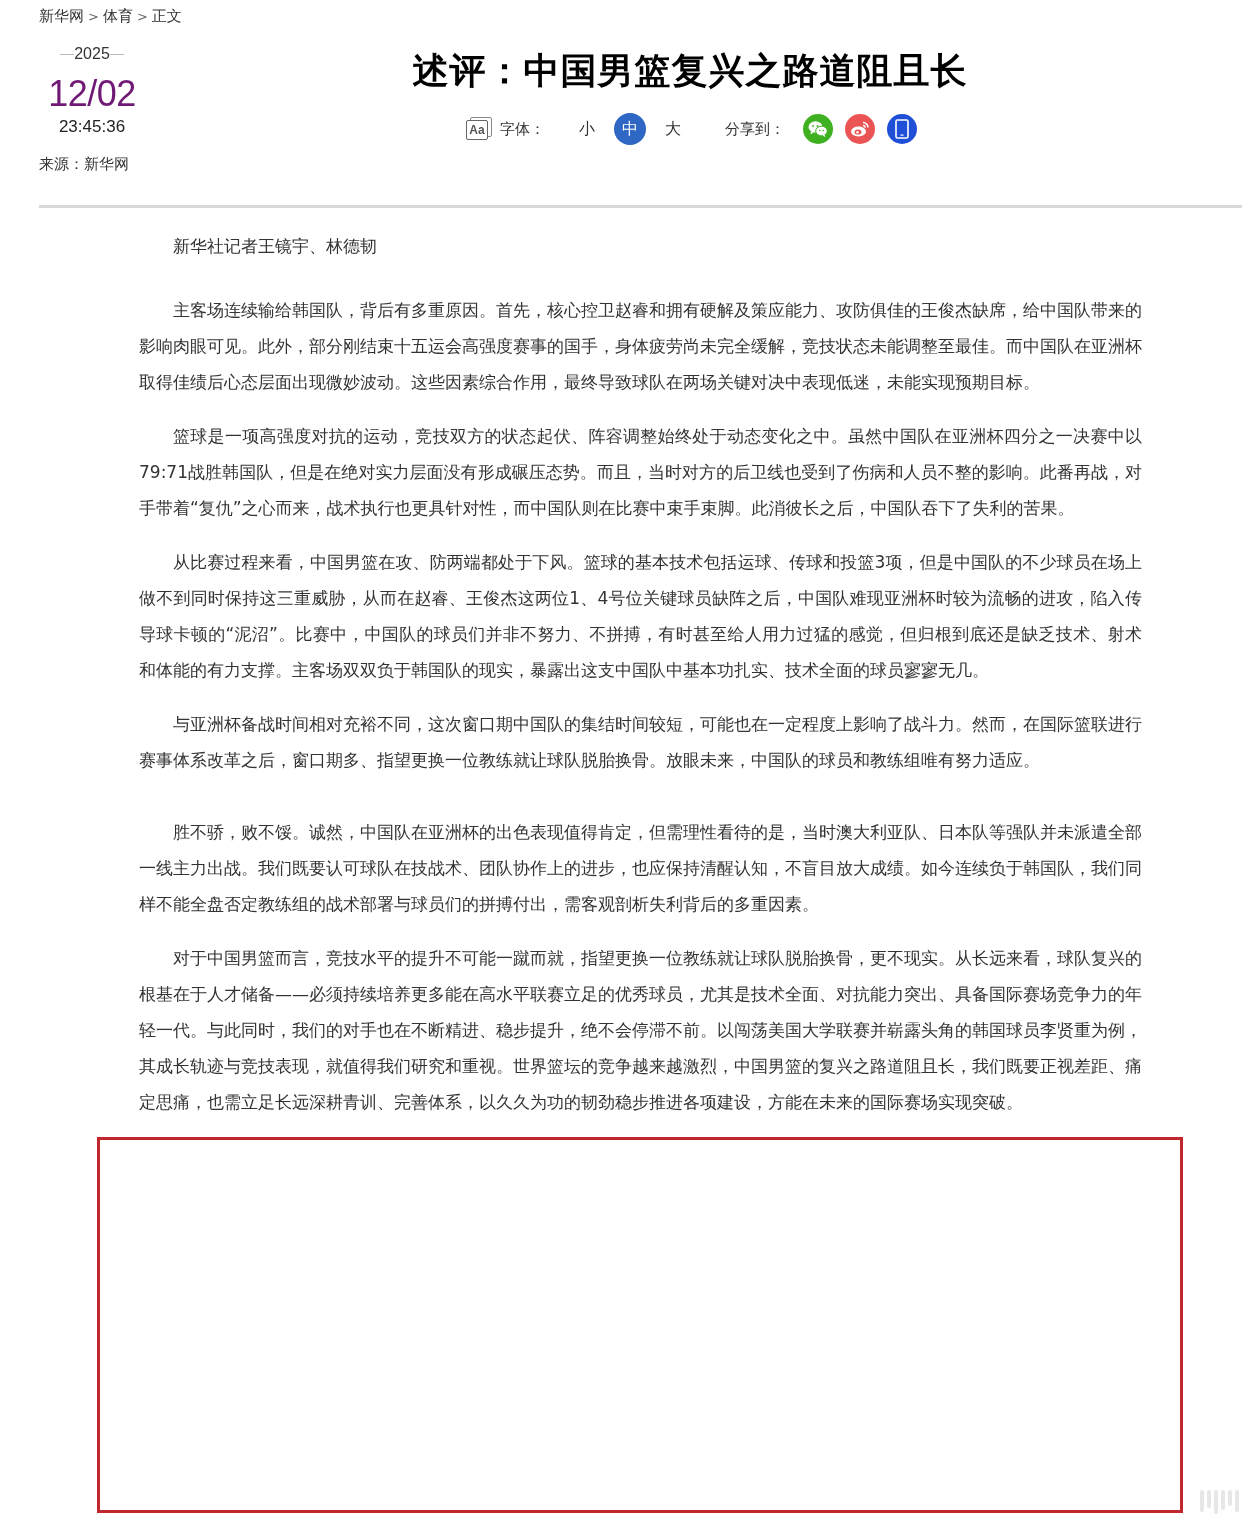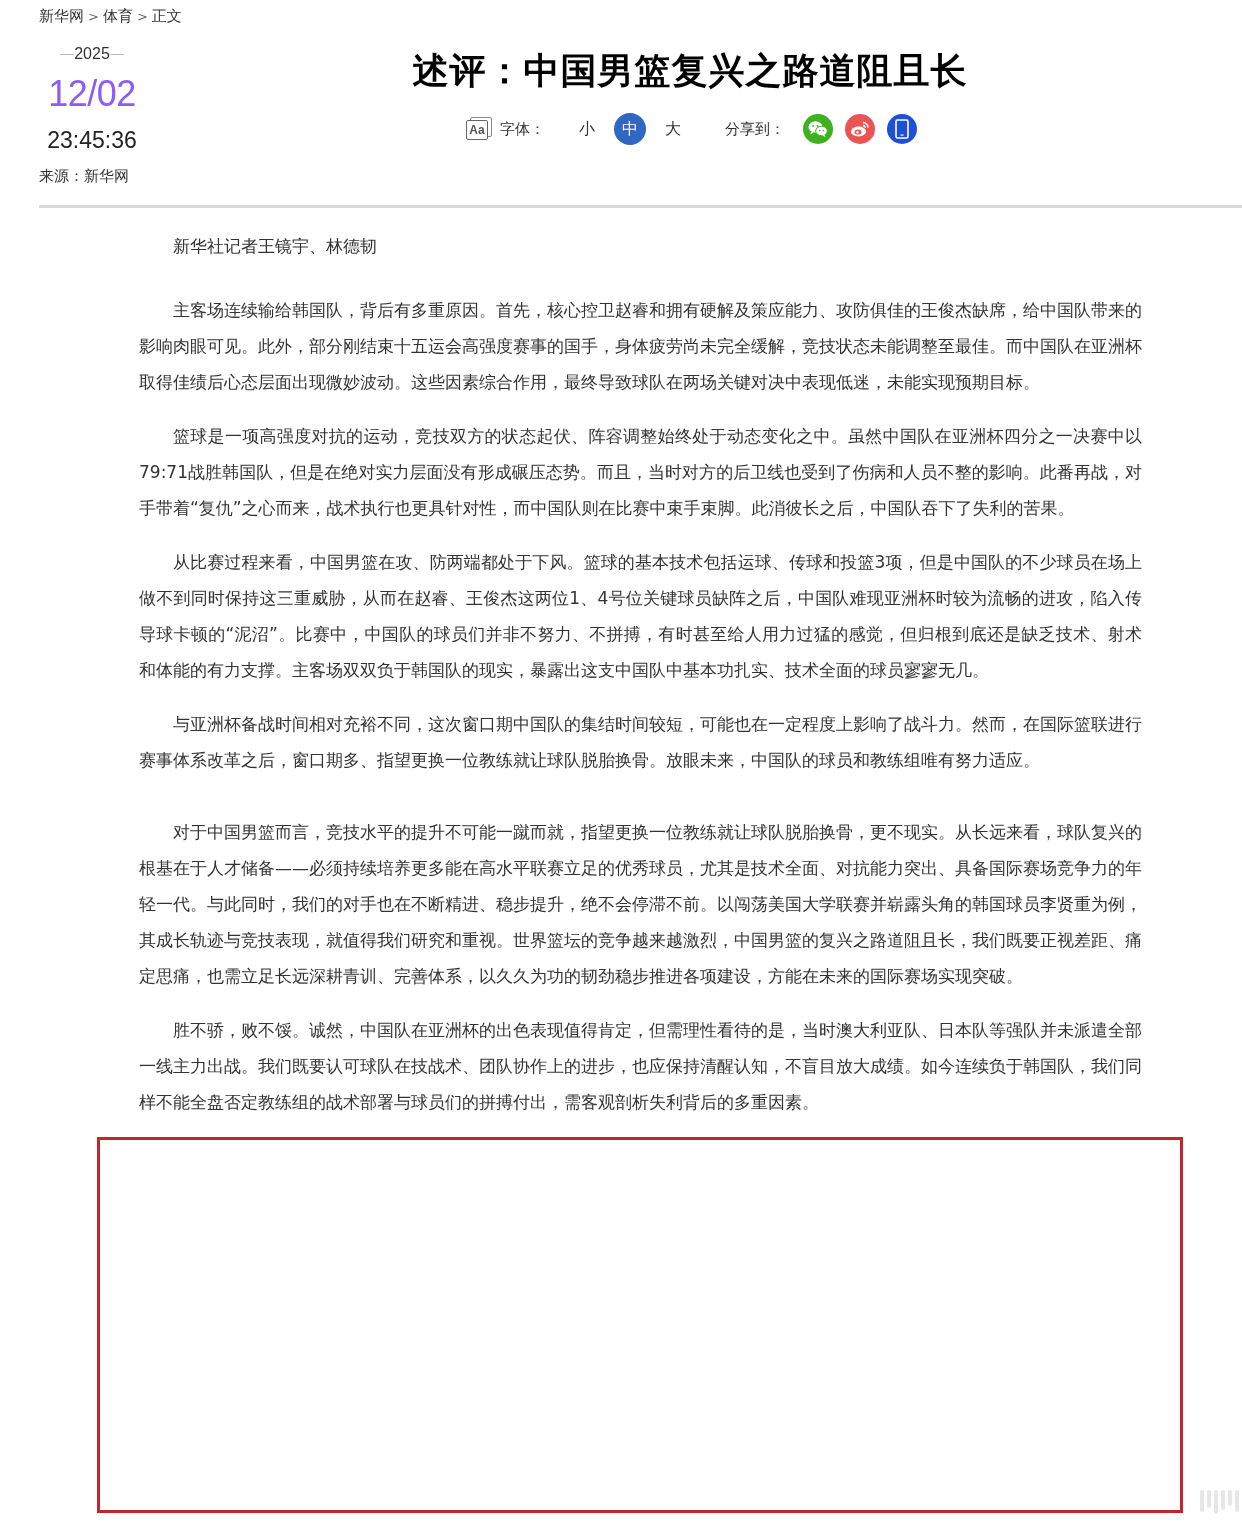--- a/index.html
+++ b/index.html
@@ -46,36 +46,35 @@
     }
     .date-year .dash {
       display: inline-block;
       width: 14px;
       height: 1px;
       background: #bbb;
     }
     .date-day {
       font-family: "Liberation Sans", sans-serif;
       font-size: 36px;
-      color: #8b5cf6;
+      color: #701a75;
       line-height: 44px;
       margin-top: 8px;
       letter-spacing: -0.5px;
     }
     .date-time {
       font-family: "Liberation Sans", sans-serif;
-      font-size: 23px;
+      font-size: 17px;
       color: #222;
       line-height: 22px;
-      margin-top: 13px;
     }
     .source {
       position: absolute;
       left: 39px;
-      top: 166px;
+      top: 154px;
       font-size: 15px;
       color: #333;
       line-height: 20px;
       white-space: nowrap;
     }
 
     .title {
       position: absolute;
       left: 300px;
       width: 780px;
@@ -278,22 +277,22 @@
 </div>
 
 <div class="divider"></div>
 
 <div class="article">
   <p class="byline">新华社记者王镜宇、林德韧</p>
   <p>主客场连续输给韩国队，背后有多重原因。首先，核心控卫赵睿和拥有硬解及策应能力、攻防俱佳的王俊杰缺席，给中国队带来的影响肉眼可见。此外，部分刚结束十五运会高强度赛事的国手，身体疲劳尚未完全缓解，竞技状态未能调整至最佳。而中国队在亚洲杯取得佳绩后心态层面出现微妙波动。这些因素综合作用，最终导致球队在两场关键对决中表现低迷，未能实现预期目标。</p>
   <p>篮球是一项高强度对抗的运动，竞技双方的状态起伏、阵容调整始终处于动态变化之中。虽然中国队在亚洲杯四分之一决赛中以79:71战胜韩国队，但是在绝对实力层面没有形成碾压态势。而且，当时对方的后卫线也受到了伤病和人员不整的影响。此番再战，对手带着“复仇”之心而来，战术执行也更具针对性，而中国队则在比赛中束手束脚。此消彼长之后，中国队吞下了失利的苦果。</p>
   <p>从比赛过程来看，中国男篮在攻、防两端都处于下风。篮球的基本技术包括运球、传球和投篮3项，但是中国队的不少球员在场上做不到同时保持这三重威胁，从而在赵睿、王俊杰这两位1、4号位关键球员缺阵之后，中国队难现亚洲杯时较为流畅的进攻，陷入传导球卡顿的“泥沼”。比赛中，中国队的球员们并非不努力、不拼搏，有时甚至给人用力过猛的感觉，但归根到底还是缺乏技术、射术和体能的有力支撑。主客场双双负于韩国队的现实，暴露出这支中国队中基本功扎实、技术全面的球员寥寥无几。</p>
   <p style="margin-bottom:36px;">与亚洲杯备战时间相对充裕不同，这次窗口期中国队的集结时间较短，可能也在一定程度上影响了战斗力。然而，在国际篮联进行赛事体系改革之后，窗口期多、指望更换一位教练就让球队脱胎换骨。放眼未来，中国队的球员和教练组唯有努力适应。</p>
+  <p>胜不骄，败不馁。诚然，中国队在亚洲杯的出色表现值得肯定，但需理性看待的是，当时澳大利亚队、日本队等强队并未派遣全部一线主力出战。我们既要认可球队在技战术、团队协作上的进步，也应保持清醒认知，不盲目放大成绩。如今连续负于韩国队，我们同样不能全盘否定教练组的战术部署与球员们的拼搏付出，需客观剖析失利背后的多重因素。</p>
   <p>对于中国男篮而言，竞技水平的提升不可能一蹴而就，指望更换一位教练就让球队脱胎换骨，更不现实。从长远来看，球队复兴的根基在于人才储备——必须持续培养更多能在高水平联赛立足的优秀球员，尤其是技术全面、对抗能力突出、具备国际赛场竞争力的年轻一代。与此同时，我们的对手也在不断精进、稳步提升，绝不会停滞不前。以闯荡美国大学联赛并崭露头角的韩国球员李贤重为例，其成长轨迹与竞技表现，就值得我们研究和重视。世界篮坛的竞争越来越激烈，中国男篮的复兴之路道阻且长，我们既要正视差距、痛定思痛，也需立足长远深耕青训、完善体系，以久久为功的韧劲稳步推进各项建设，方能在未来的国际赛场实现突破。</p>
-  <p>胜不骄，败不馁。诚然，中国队在亚洲杯的出色表现值得肯定，但需理性看待的是，当时澳大利亚队、日本队等强队并未派遣全部一线主力出战。我们既要认可球队在技战术、团队协作上的进步，也应保持清醒认知，不盲目放大成绩。如今连续负于韩国队，我们同样不能全盘否定教练组的战术部署与球员们的拼搏付出，需客观剖析失利背后的多重因素。</p>
 </div>
 
 <div class="highlight-box"></div>
 
 <div class="watermark">
   <span style="height:22px"></span>
     <span style="height:18px"></span>
     <span style="height:24px"></span>
     <span style="height:20px"></span>
     <span style="height:16px"></span>

